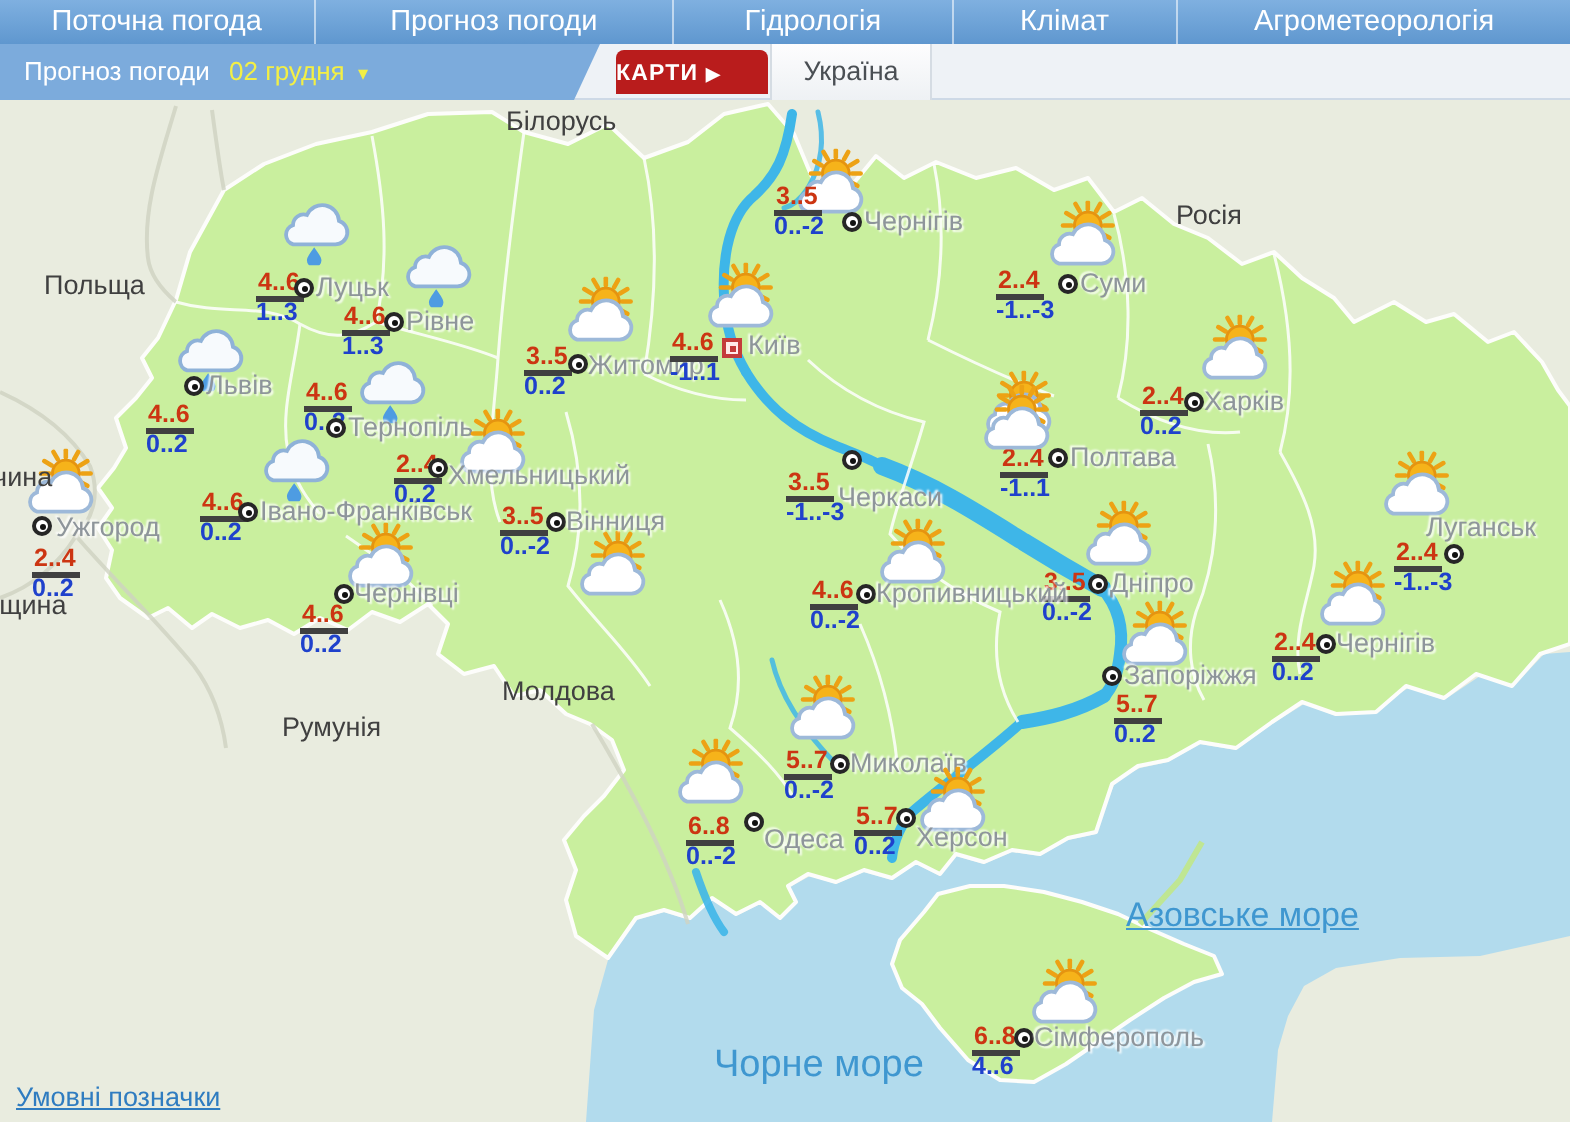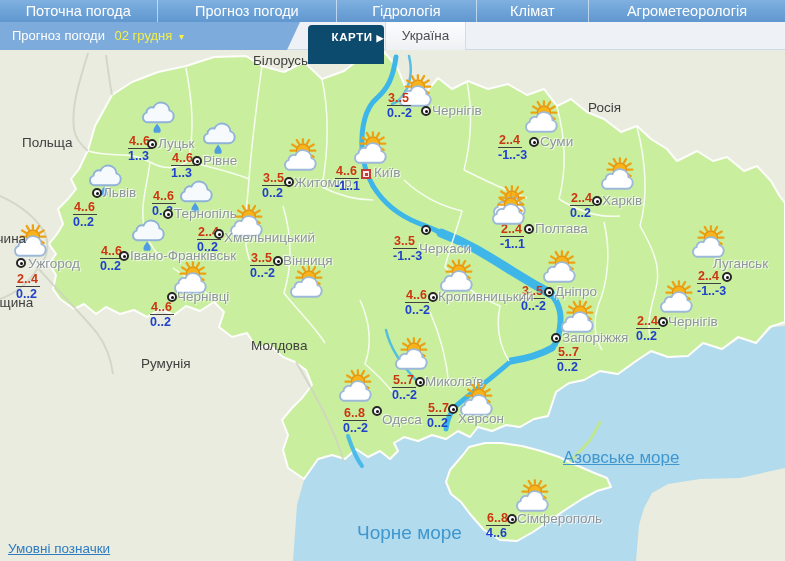--- a/index.html
+++ b/index.html
@@ -12,34 +12,34 @@
                box-sizing:border-box;cursor:pointer;white-space:nowrap;}
   .topnav .tab+.tab{border-left:1px solid rgba(255,255,255,.55);}
   .tw1{width:163px}.tw2{width:187px}.tw3{width:117px}.tw4{width:145px}.tw5{width:205px}
   .subnav{position:absolute;top:22px;left:0;width:785px;height:28px;z-index:20;
           background:#eef2f6;border-bottom:1px solid #cdd9e6;box-sizing:border-box;}
   .fsegment{position:absolute;left:0;top:0;height:28px;width:300px;background:#7cabdc;
             clip-path:polygon(0 0,300px 0,287px 100%,0 100%);
             color:#fff;font-size:13px;line-height:28px;padding-left:12px;box-sizing:border-box;}
   .fsegment .date{color:#f3ef45;margin-left:6px;cursor:pointer;}
   .fsegment .caret{color:#f3ef45;font-size:10px;margin-left:3px;}
-  .maps-btn{position:absolute;left:308px;top:3px;width:76px;height:39px;background:#0c4a6e;
+  .maps-btn{position:absolute;left:308px;top:3px;width:76px;height:22px;background:#b91c1c;
             border-radius:4px 4px 0 0;color:#fff;font-size:11.5px;font-weight:bold;
-            letter-spacing:.6px;text-align:right;line-height:25px;cursor:pointer;}
+            letter-spacing:.6px;text-align:left;line-height:25px;cursor:pointer;}
   .maps-btn .arrow{font-size:9px;}
   .ua-tab{position:absolute;left:385px;top:0;width:81px;height:28px;
           background:linear-gradient(#fdfdfe,#eef1f4);border-left:1px solid #d5dce3;
           border-right:1px solid #d5dce3;box-sizing:border-box;color:#4a4f54;
           font-size:13.5px;text-align:center;line-height:28px;cursor:pointer;}
   
   .mapsvg{position:absolute;left:0;top:0;z-index:1;}
   #city-layer{position:absolute;left:0;top:0;width:785px;height:561px;z-index:5;}
   .wicon{position:absolute;width:42px;height:35px;}
   .tmax{position:absolute;color:#cc3512;font-size:12.5px;font-weight:700;
-        border-bottom:1px solid #404040;padding:0 2px 0 1px;line-height:13px;}
+        border-bottom:3px solid #404040;padding:0 2px 0 1px;line-height:13px;}
   .tmin{position:absolute;color:#1f41cc;font-size:12.5px;font-weight:700;line-height:13px;padding:1px;}
   .marker{position:absolute;width:6px;height:6px;border:2px solid #262626;border-radius:50%;
           background:#fff;display:flex;align-items:center;justify-content:center;cursor:pointer;}
   .marker::after{content:'';width:3px;height:3px;border-radius:50%;background:#111;}
   .marker.capital{border-radius:0;border-color:#c43b3b;background:#ffe9e9;}
   .marker.capital::after{border-radius:0;background:#c43b3b;}
   .clabel{position:absolute;color:#8e959b;font-size:13.5px;white-space:nowrap;cursor:pointer;
           text-shadow:1px 1px 1px rgba(255,255,255,.9),-1px -1px 1px rgba(255,255,255,.9);}
   .geo{position:absolute;white-space:nowrap;}
   .geo.country{color:#404040;font-size:13.5px;}

